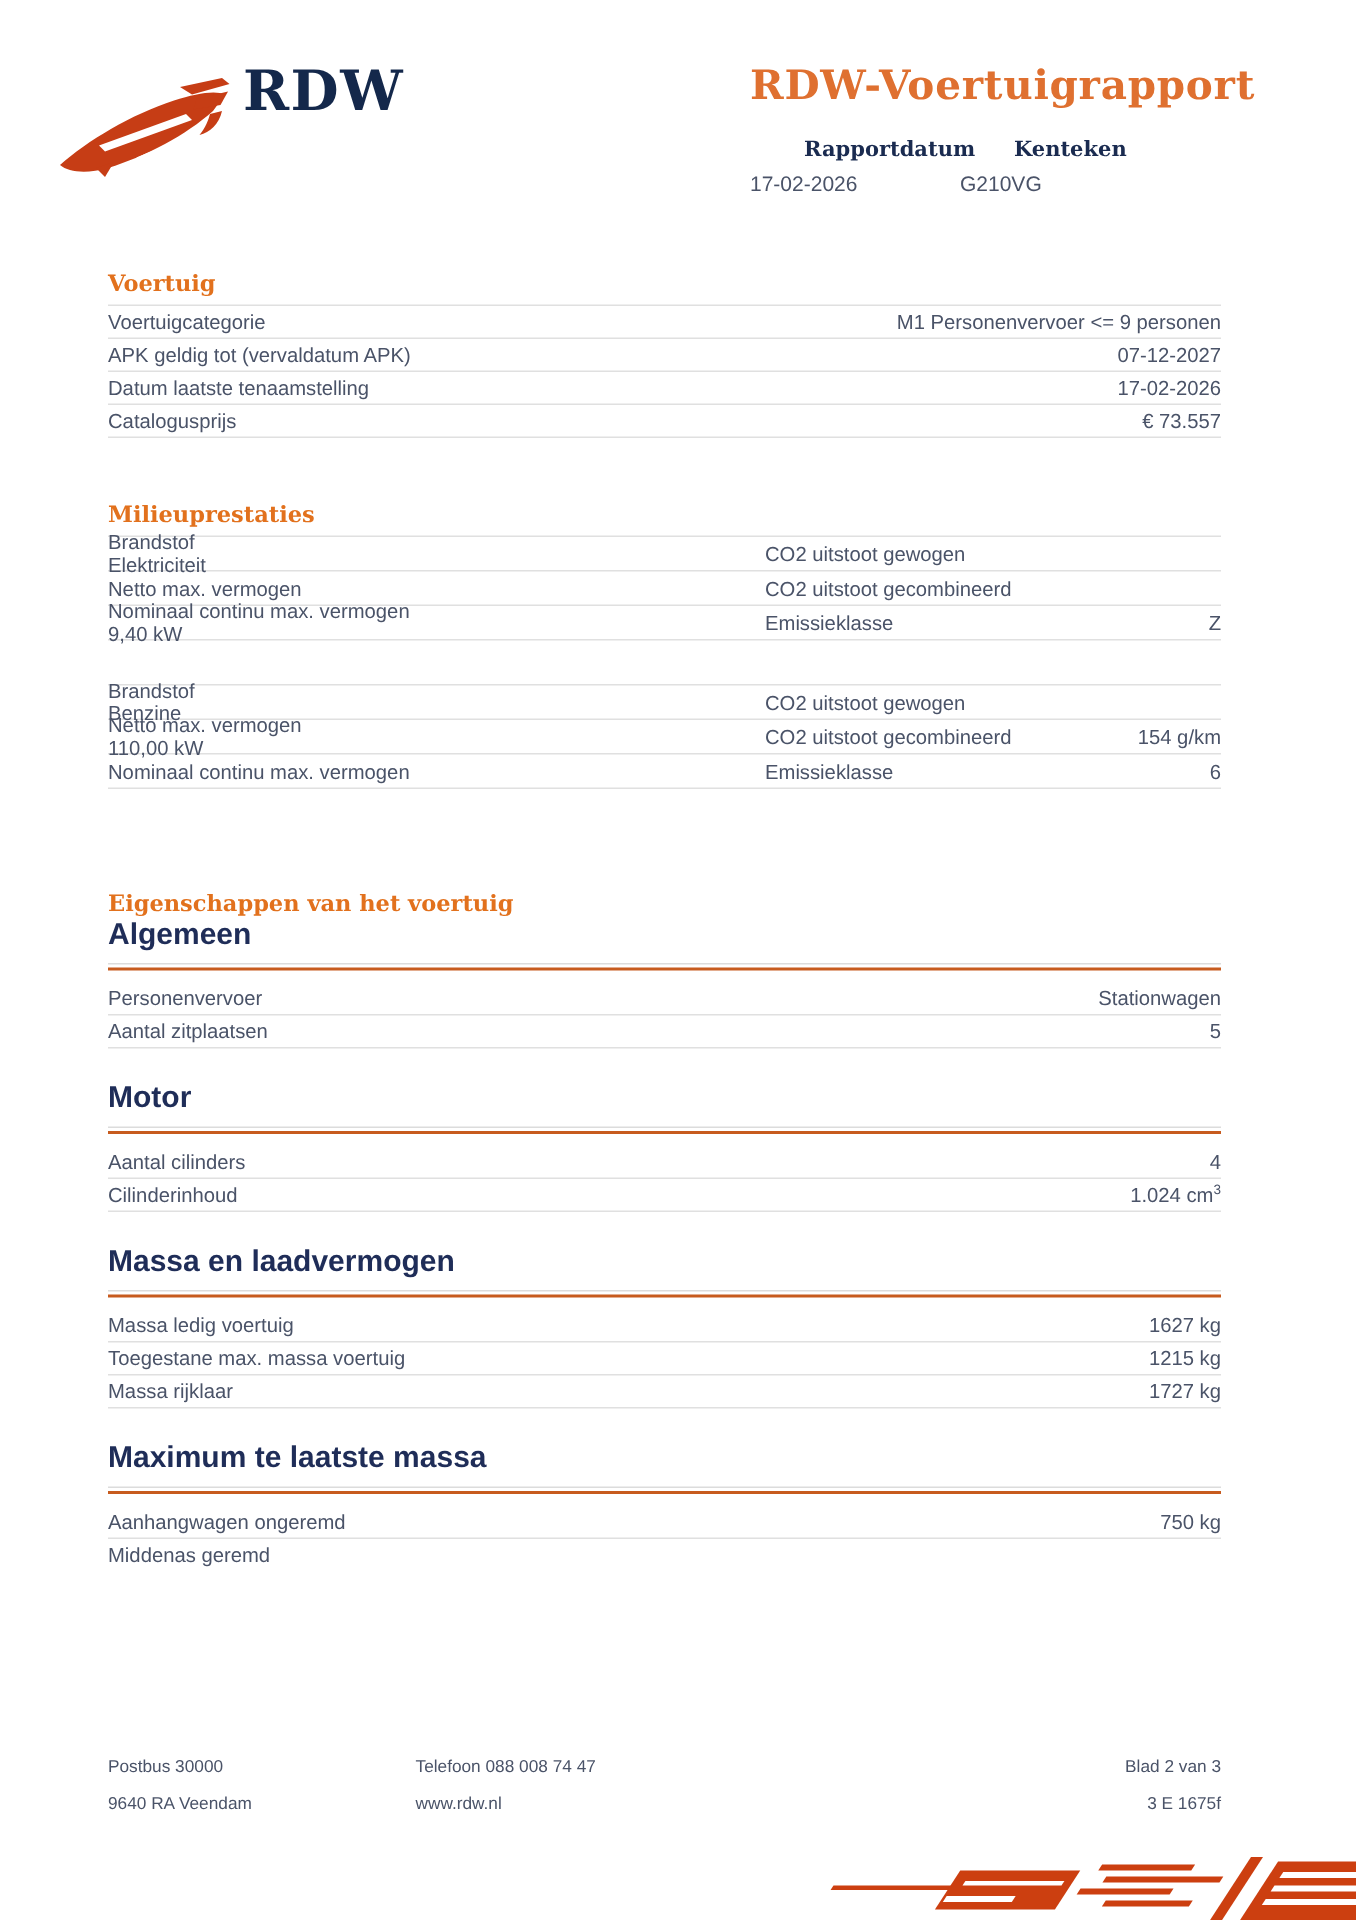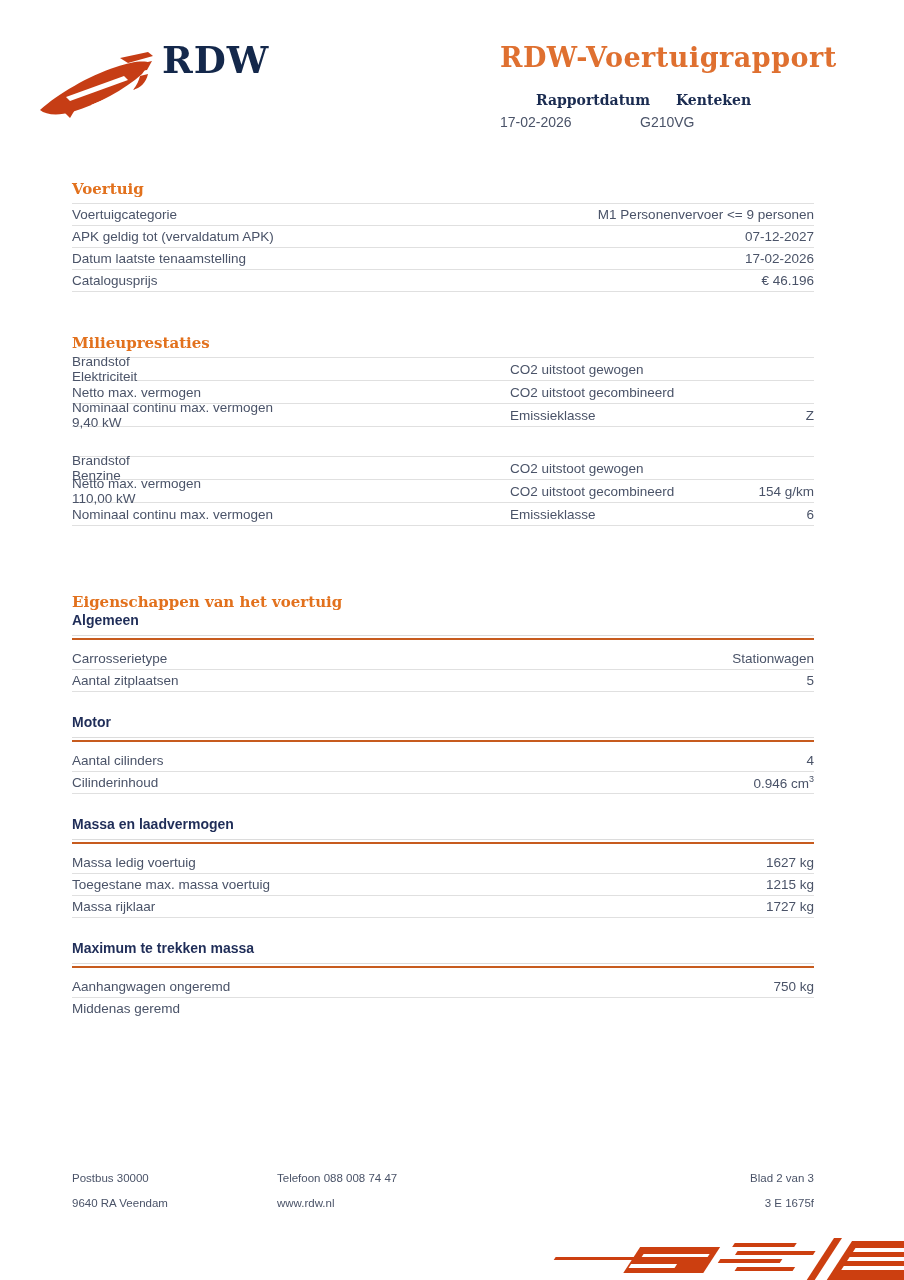--- a/index.html
+++ b/index.html
@@ -45,21 +45,21 @@
   sup{font-size:9px;}
   
   .mrow{
     display:flex;height:22px;border-bottom:1px solid #e0e0e0;
     font-size:13.5px;align-items:center;
   }
   .mrow .half-l{width:305px;display:flex;justify-content:space-between;flex-direction:column;}
   .mrow .half-r{flex:1;margin-left:133px;display:flex;justify-content:space-between;}
   
   .sub-header{
-    font-size:14px;font-weight:bold;color:#1f2d58;
+    font-size:20px;font-weight:bold;color:#1f2d58;
     padding-bottom:7px;border-bottom:1px solid #dcdcdc;
   }
   .orange-line{height:2px;background:#c75b1e;margin-top:2px;margin-bottom:8px;}
   
   .gap-42{margin-top:42px;} .gap-29{margin-top:29px;} .gap-68{margin-top:67px;}
   .gap-22{margin-top:22px;}
   .sec-header.tight{margin-bottom:1px;}
   
   .footer{position:absolute;left:72px;top:1172px;width:742px;font-size:11.5px;color:#4a5368;}
   .f-col1{position:absolute;left:0;top:0;}
@@ -116,21 +116,21 @@
         <div class="row">
           <span class="lbl">APK geldig tot (vervaldatum APK)</span>
           <span class="val">07-12-2027</span>
         </div>
         <div class="row">
           <span class="lbl">Datum laatste tenaamstelling</span>
           <span class="val">17-02-2026</span>
         </div>
         <div class="row">
           <span class="lbl">Catalogusprijs</span>
-          <span class="val">€ 46.196</span>
+          <span class="val">€ 73.557</span>
         </div>
       </div>
     </div>
 
     <div class="gap-42">
       <div class="sec-header">Milieuprestaties</div>
       <div class="rows">
         <div class="mrow">
           <div class="half-l">
             <span class="lbl">Brandstof</span>
@@ -198,41 +198,41 @@
     </div>
 
     <div class="gap-68">
       <div class="sec-header tight">Eigenschappen van het voertuig</div>
 
       <div>
         <div class="sub-header">Algemeen</div>
         <div class="orange-line"></div>
         <div>
           <div class="row">
-            <span class="lbl">Carrosserietype</span>
+            <span class="lbl">Personenvervoer</span>
             <span class="val">Stationwagen</span>
           </div>
           <div class="row">
             <span class="lbl">Aantal zitplaatsen</span>
             <span class="val">5</span>
           </div>
         </div>
       </div>
 
       <div class="gap-22">
         <div class="sub-header">Motor</div>
         <div class="orange-line"></div>
         <div>
           <div class="row">
             <span class="lbl">Aantal cilinders</span>
             <span class="val">4</span>
           </div>
           <div class="row">
             <span class="lbl">Cilinderinhoud</span>
-            <span class="val"><span>0.946 cm</span><sup>3</sup></span>
+            <span class="val"><span>1.024 cm</span><sup>3</sup></span>
           </div>
         </div>
       </div>
 
       <div class="gap-22">
         <div class="sub-header">Massa en laadvermogen</div>
         <div class="orange-line"></div>
         <div>
           <div class="row">
             <span class="lbl">Massa ledig voertuig</span>
@@ -243,21 +243,21 @@
             <span class="val">1215 kg</span>
           </div>
           <div class="row">
             <span class="lbl">Massa rijklaar</span>
             <span class="val">1727 kg</span>
           </div>
         </div>
       </div>
 
       <div class="gap-22">
-        <div class="sub-header">Maximum te trekken massa</div>
+        <div class="sub-header">Maximum te laatste massa</div>
         <div class="orange-line"></div>
         <div>
           <div class="row">
             <span class="lbl">Aanhangwagen ongeremd</span>
             <span class="val">750 kg</span>
           </div>
           <div class="row" style="border-bottom:none;">
             <span class="lbl">Middenas geremd</span>
             <span class="val"></span>
           </div>

